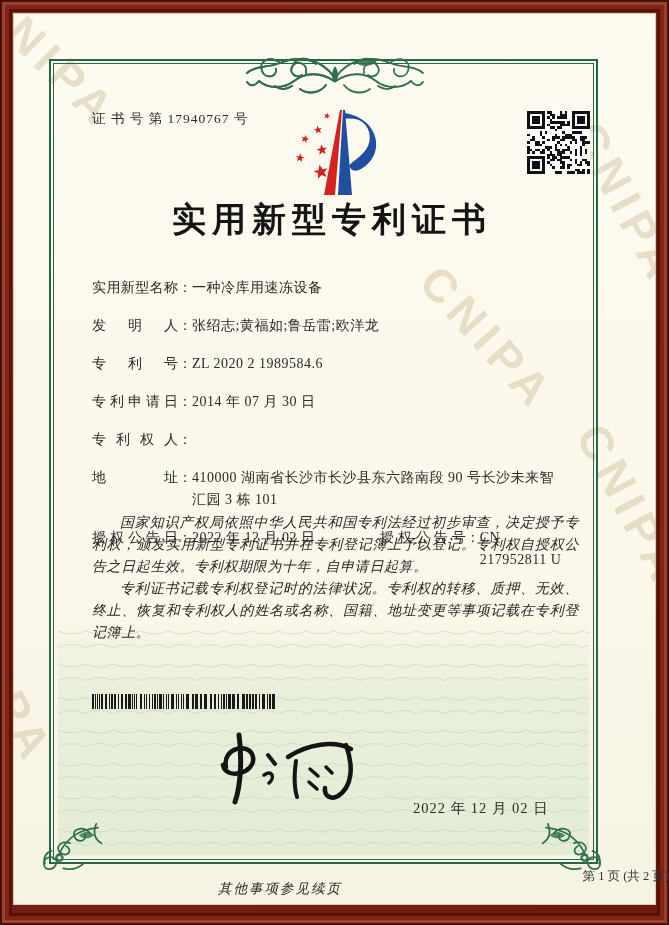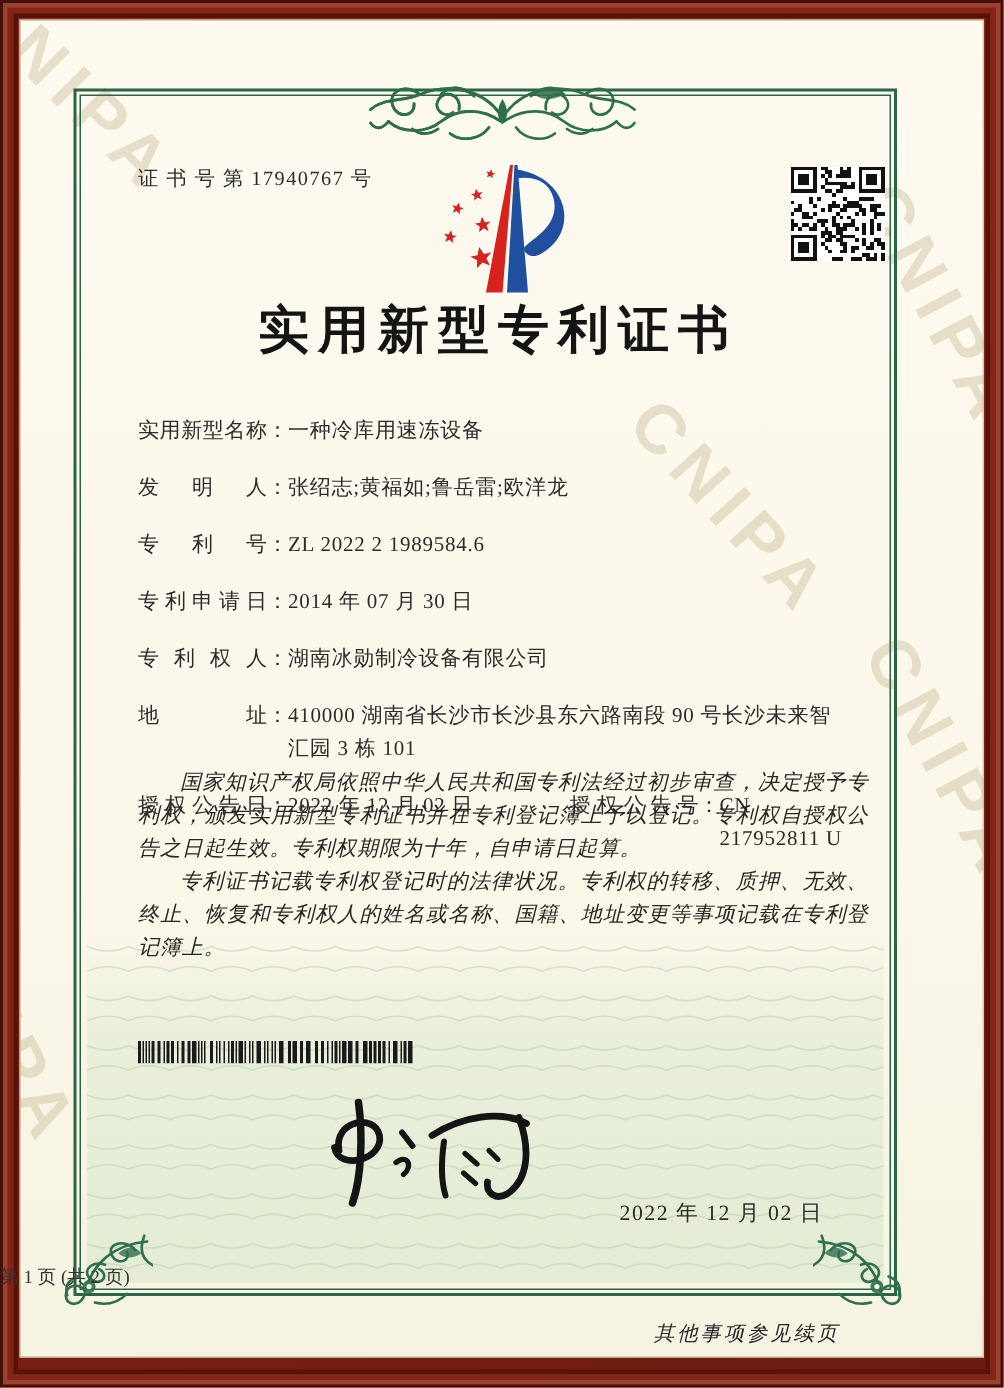--- a/index.html
+++ b/index.html
@@ -33,22 +33,22 @@
   .fvalue{display:inline-block;max-width:392px;letter-spacing:0.5px;}
   .pair2{margin-left:55px;display:flex;}
   #paras{left:92px;top:512px;width:487px;font-size:14px;color:#262626;
     font-style:italic;line-height:22px;letter-spacing:0.6px;text-align:justify;}
   #paras p{margin:0;text-indent:2em;}
   #barcode{left:92px;top:694px;width:184px;height:15px;}
   #signer{left:95px;top:745px;font-family:"Liberation Sans","DejaVu Sans",sans-serif;
     font-size:15px;font-weight:600;color:#1e1e1e;line-height:31px;}
   #signature{left:196px;top:727px;}
   #issue-date{left:413px;top:799px;font-size:14.5px;color:#2b2b2b;letter-spacing:1px;}
-  #page-num{left:0;top:843px;width:669px;text-align:left;font-size:12.5px;color:#333;}
-  #footer-note{left:0;top:880px;width:560px;text-align:right;font-size:13.5px;
+  #page-num{left:0;top:868px;width:669px;text-align:right;font-size:12.5px;color:#333;}
+  #footer-note{left:0;top:880px;width:560px;text-align:center;font-size:13.5px;
     font-style:italic;color:#262626;letter-spacing:2px;}
   #logo{left:278px;top:108px;}
   #qr{left:527px;top:111px;}
   #orn-top{left:244px;top:50px;}
   .orn-corner{width:62px;height:62px;}
   #orn-bl{left:40px;top:818px;}
   #orn-br{left:542px;top:818px;transform:scaleX(-1);}
 </style>
 </head>
 <body>
@@ -360,42 +360,41 @@
         <span class="colon">：</span>
         <span class="fvalue">张绍志;黄福如;鲁岳雷;欧洋龙</span>
     </div>
     <div class="field">
       <span class="jlabel">
           <span>专</span>
           <span>利</span>
           <span>号</span>
         </span>
         <span class="colon">：</span>
-        <span class="fvalue">ZL 2022 2 1989584.6</span>
+        <span class="fvalue">ZL 2020 2 1989584.6</span>
     </div>
     <div class="field">
       <span class="jlabel">
           <span>专</span>
           <span>利</span>
           <span>申</span>
           <span>请</span>
           <span>日</span>
         </span>
         <span class="colon">：</span>
         <span class="fvalue">2014 年 07 月 30 日</span>
     </div>
     <div class="field">
       <span class="jlabel">
           <span>专</span>
           <span>利</span>
           <span>权</span>
           <span>人</span>
         </span>
         <span class="colon">：</span>
-        <span class="fvalue">湖南冰勋制冷设备有限公司</span>
     </div>
     <div class="field">
       <span class="jlabel">
           <span>地</span>
           <span>址</span>
         </span>
         <span class="colon">：</span>
         <span class="fvalue">410000 湖南省长沙市长沙县东六路南段 90 号长沙未来智汇园 3 栋 101</span>
     </div>
     <div class="field">

